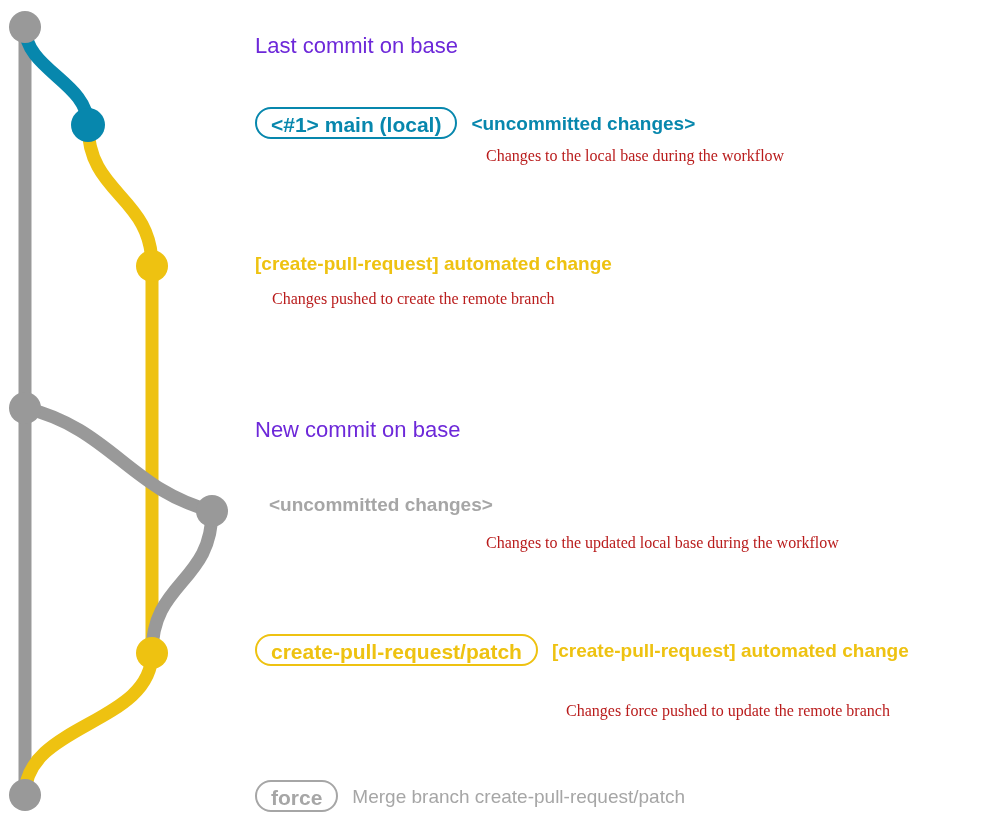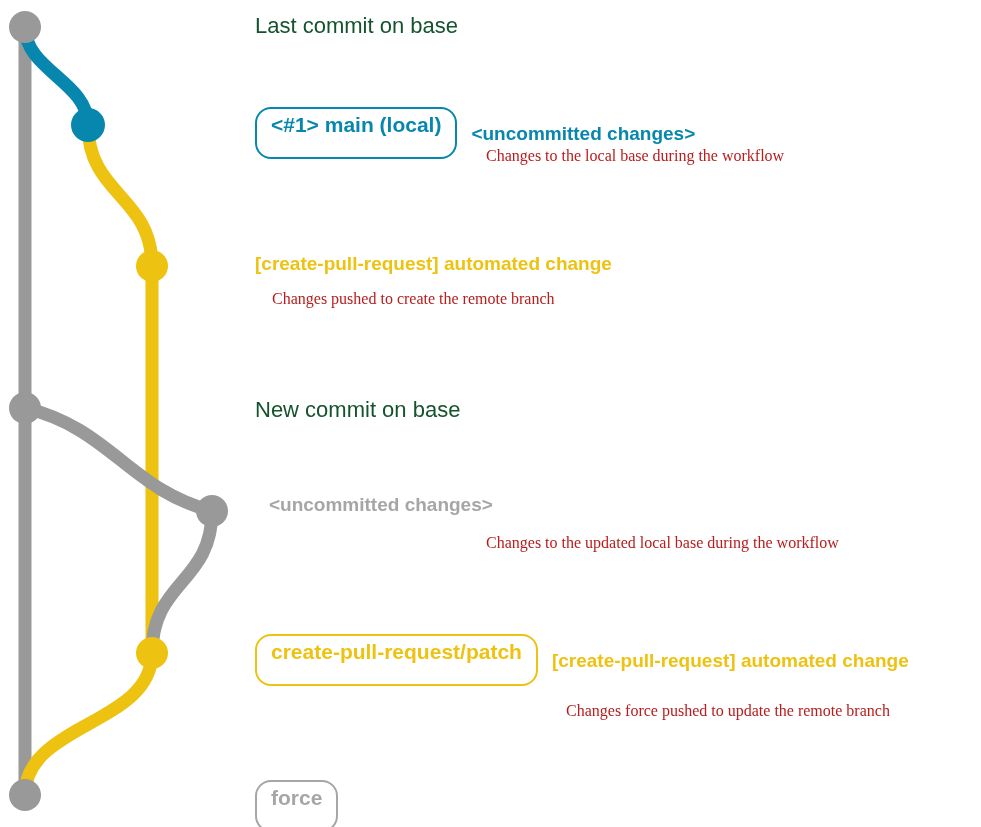--- a/index.html
+++ b/index.html
@@ -28,21 +28,21 @@
     display: flex;
     align-items: center;
   }
 
   .badge {
     display: inline-flex;
     align-items: center;
     justify-content: center;
     border: 2px solid currentColor;
     border-radius: 16px;
-    padding: 5px 14px 22px 14px;
+    padding: 5px 14px 2px 14px;
     font-size: 21px;
     font-weight: bold;
     line-height: 1;
     box-sizing: border-box;
     white-space: nowrap;
   }
 
   .subject {
     font-size: 19px;
     line-height: 1;
@@ -64,21 +64,21 @@
     position: absolute;
     font-family: "Liberation Serif", serif;
     font-size: 16px;
     line-height: 1;
     color: #b91c1c;
     white-space: nowrap;
   }
 
   .c-teal  { color: #0787ad; }
   .c-gold  { color: #eec211; }
-  .c-grey  { color: #14532d; }
+  .c-grey  { color: #6d28d9; margin-top: 20px; }
   .c-greylight { color: #a6a6a6; }
 
   .badge-gap { width: 14px; }
 </style>
 </head>
 <body>
 
 <svg id="graph" viewBox="0 0 981 827" xmlns="http://www.w3.org/2000/svg">
 
   <path d="M 25,27 L 25,408" stroke="#999999" stroke-width="13" fill="none" stroke-linecap="round"></path>
@@ -131,13 +131,14 @@
 <div class="row" style="left:255px; top:634px;">
   <span class="badge c-gold">create-pull-request/patch</span>
   <span class="badge-gap"></span>
   <span class="subject subject-bold c-gold">[create-pull-request] automated change</span>
 </div>
 <div class="desc" style="left:566px; top:703px;">Changes force pushed to update the remote branch</div>
 
 <div class="row" style="left:255px; top:780px;">
   <span class="badge c-greylight">force</span>
   <span class="badge-gap"></span>
+  <span class="subject c-greylight">Merge branch create-pull-request/patch</span>
 </div>
 
 </body></html>

